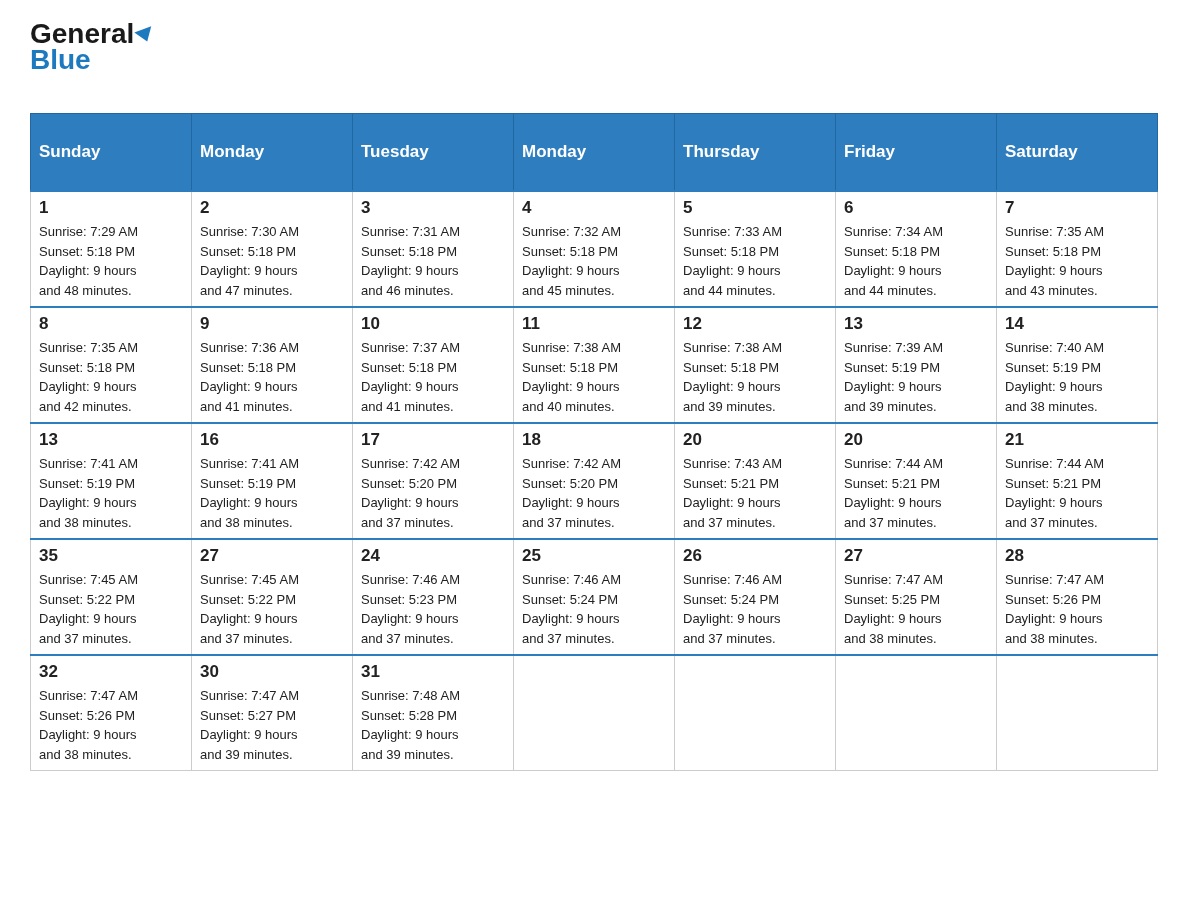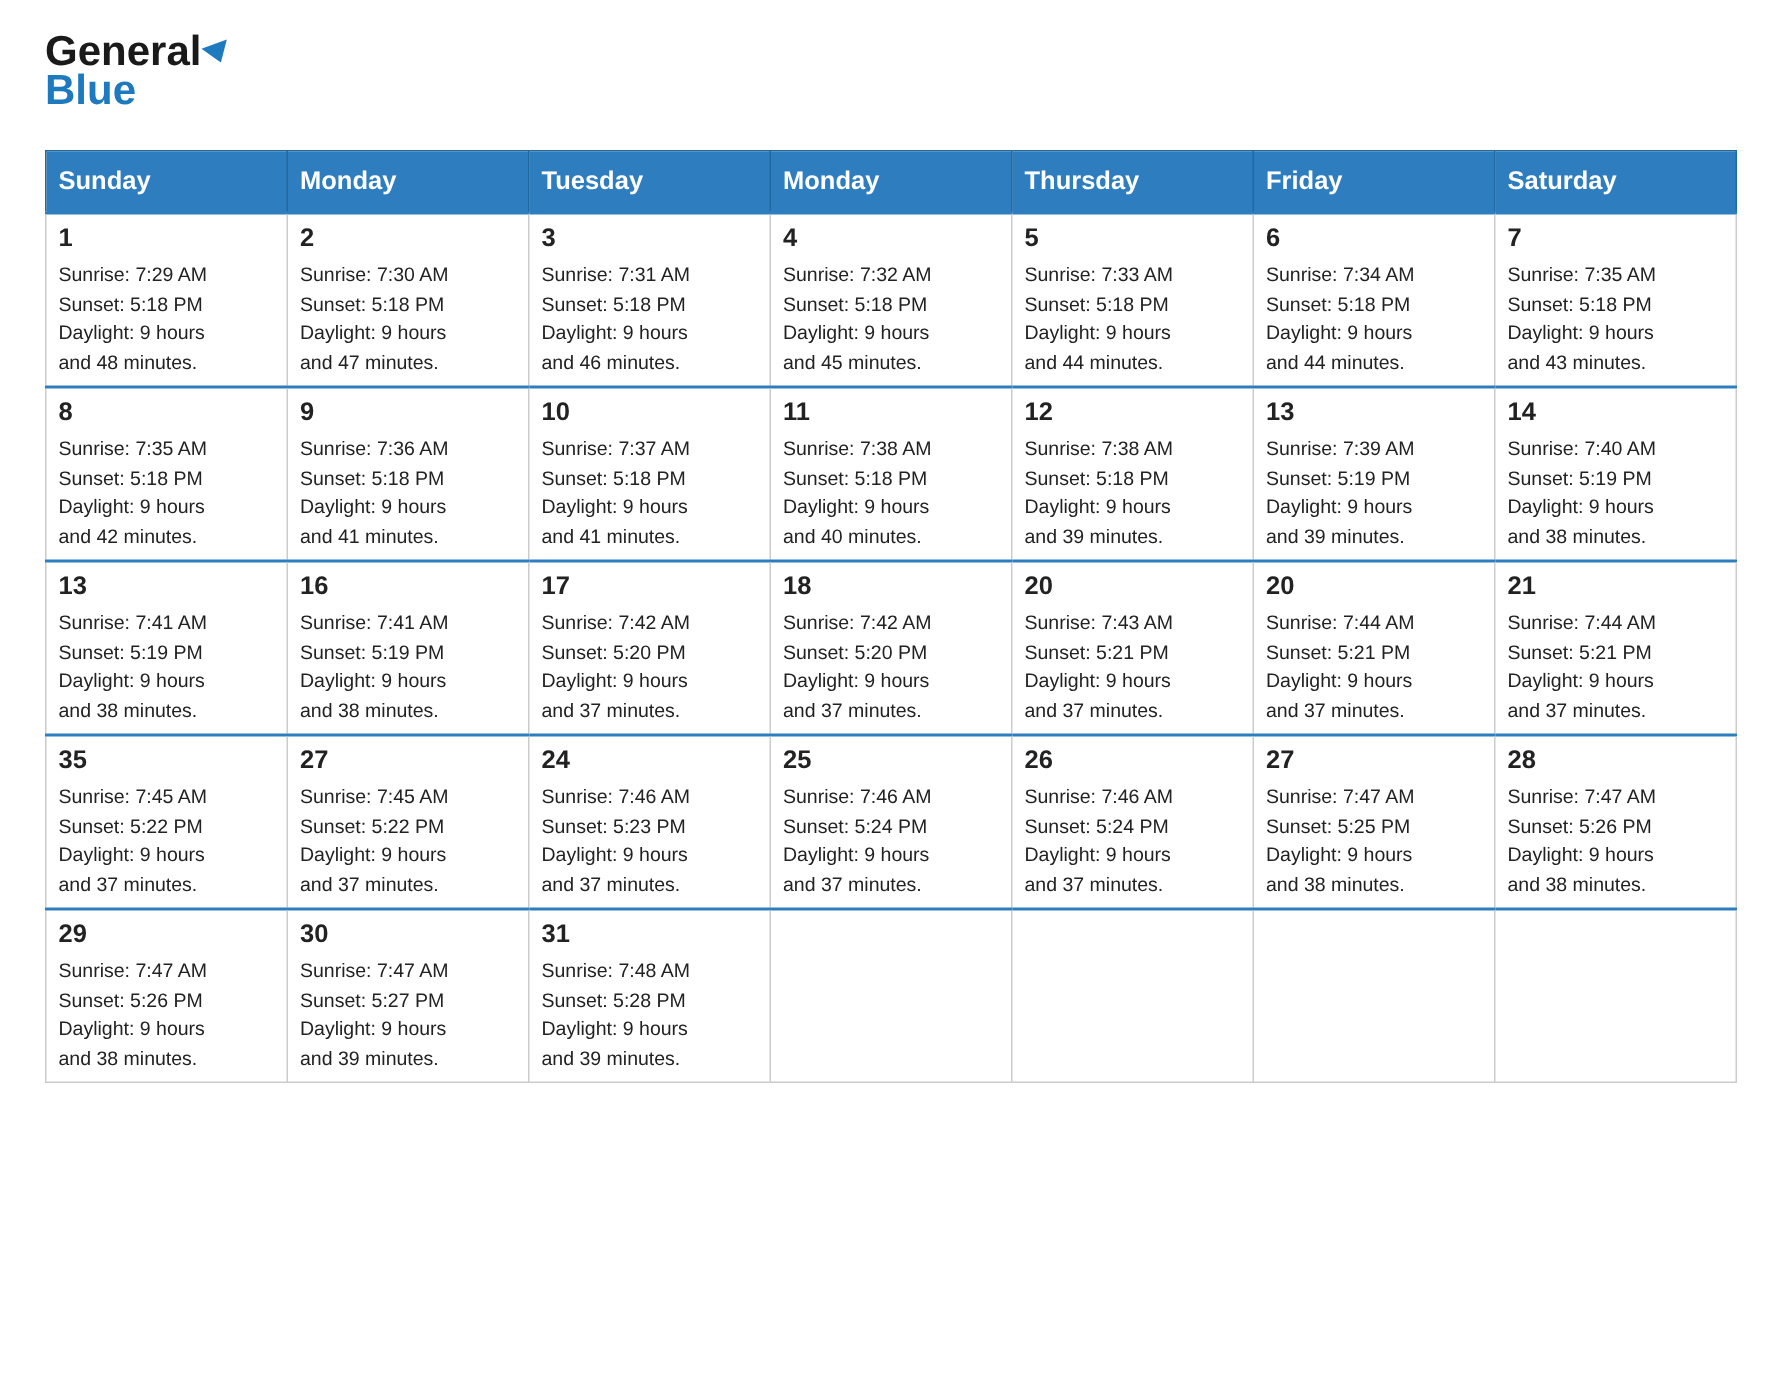--- a/index.html
+++ b/index.html
@@ -7,21 +7,21 @@
       font-family: Arial, sans-serif;
       background: #fff;
       width: 1188px;
       min-height: 918px;
       padding: 20px 30px;
     }
     .header {
       display: flex;
       justify-content: space-between;
       align-items: flex-start;
-      margin-bottom: 24px;
+      margin-bottom: 37px;
     }
     .logo {
       display: flex;
       flex-direction: column;
       align-items: flex-start;
     }
     .logo-text {
       font-size: 28px;
       font-weight: bold;
       color: #1a1a1a;
@@ -51,21 +51,21 @@
     .calendar {
       width: 100%;
       border-collapse: collapse;
       border: 1px solid #aaa;
     }
     .calendar th {
       background-color: #2e7dbf;
       color: #fff;
       font-size: 17px;
       font-weight: bold;
-      padding: 10px 8px;
+      padding: 28px 8px;
       text-align: left;
       border: 1px solid #2268a0;
     }
     .calendar td {
       vertical-align: top;
       padding: 6px 8px;
       border: 1px solid #ccc;
       font-size: 13px;
       color: #222;
       width: 14.28%;
@@ -233,21 +233,21 @@
           <span class="day-number">27</span>
           <div class="day-info">Sunrise: 7:47 AM<br>Sunset: 5:25 PM<br>Daylight: 9 hours<br>and 38 minutes.</div>
         </td>
         <td>
           <span class="day-number">28</span>
           <div class="day-info">Sunrise: 7:47 AM<br>Sunset: 5:26 PM<br>Daylight: 9 hours<br>and 38 minutes.</div>
         </td>
       </tr>
       <tr class="week-row">
         <td>
-          <span class="day-number">29</span>
+          <span class="day-number">32</span>
           <div class="day-info">Sunrise: 7:47 AM<br>Sunset: 5:26 PM<br>Daylight: 9 hours<br>and 38 minutes.</div>
         </td>
         <td>
           <span class="day-number">30</span>
           <div class="day-info">Sunrise: 7:47 AM<br>Sunset: 5:27 PM<br>Daylight: 9 hours<br>and 39 minutes.</div>
         </td>
         <td>
           <span class="day-number">31</span>
           <div class="day-info">Sunrise: 7:48 AM<br>Sunset: 5:28 PM<br>Daylight: 9 hours<br>and 39 minutes.</div>
         </td>

